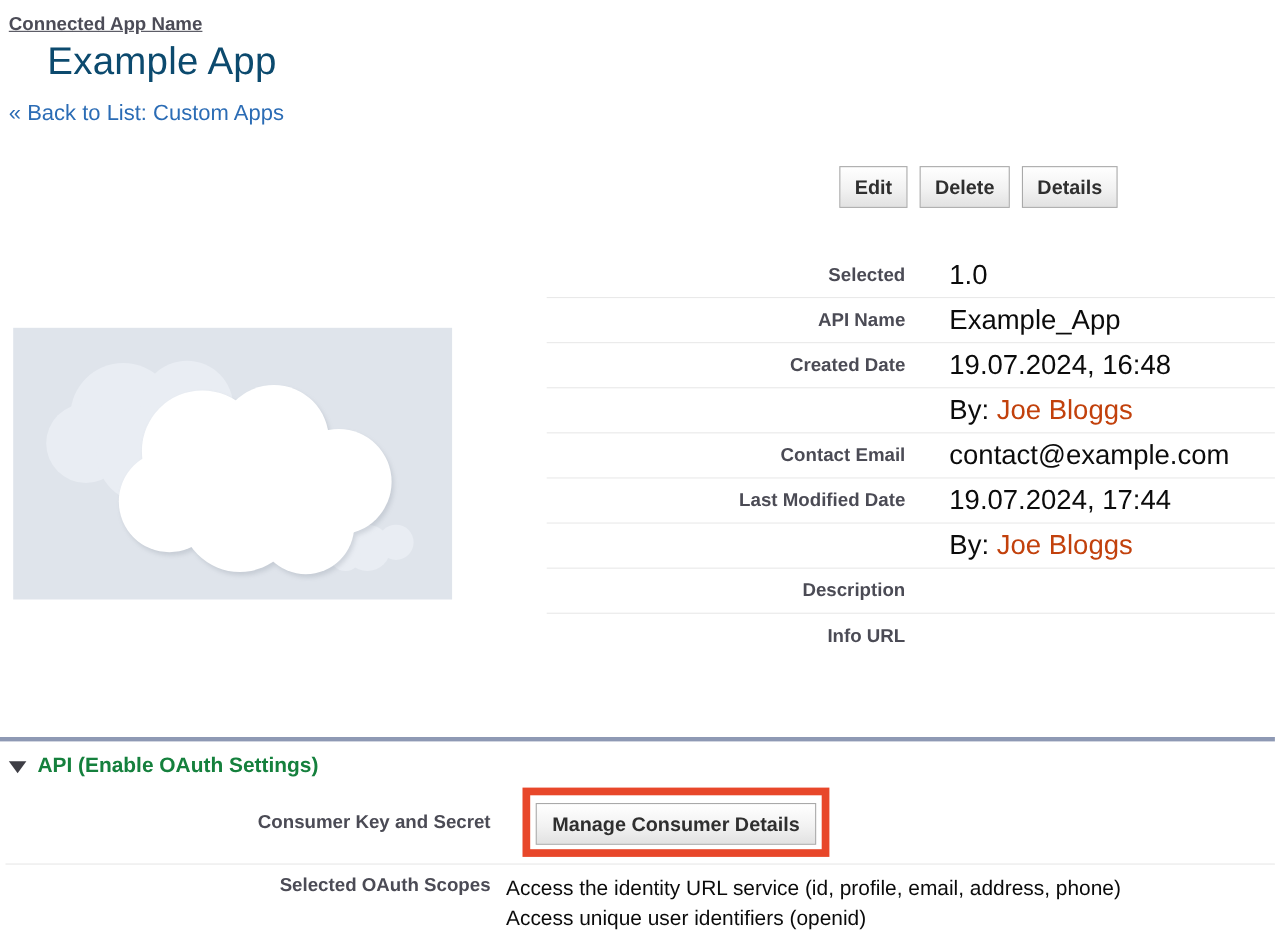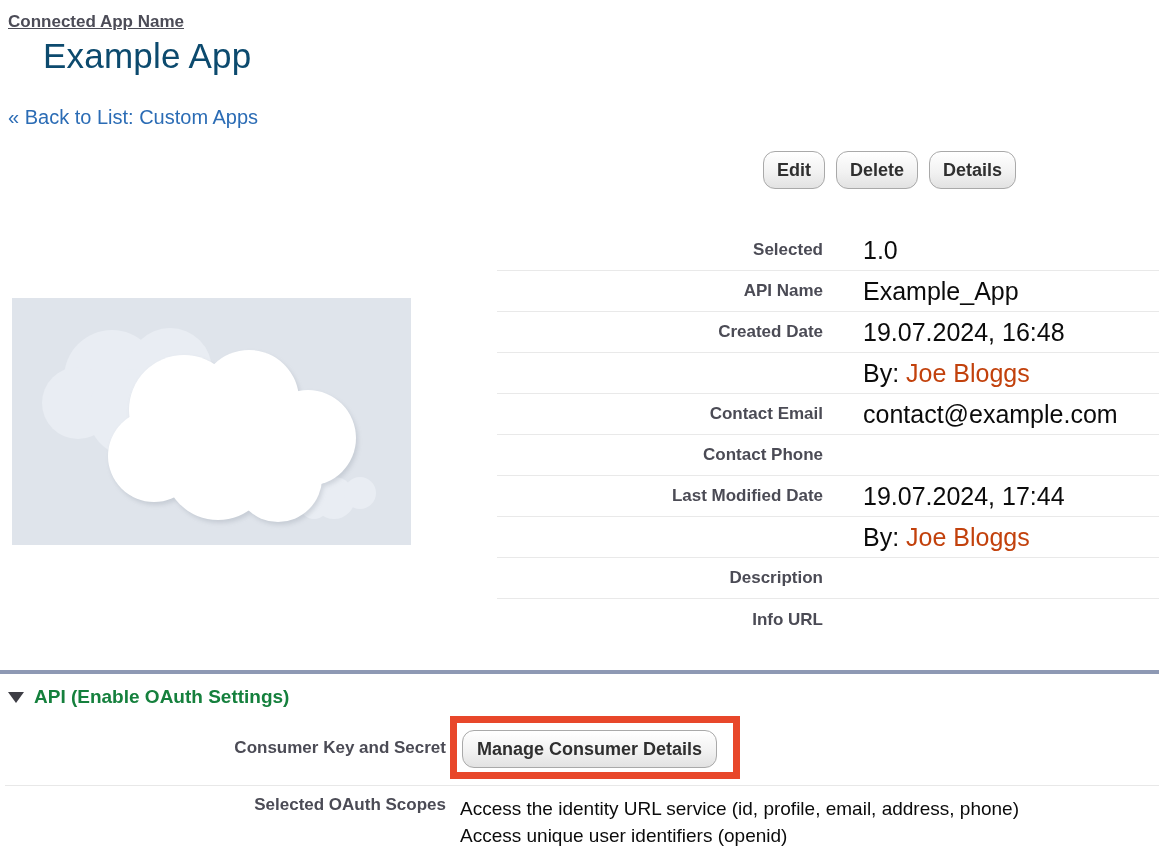--- a/index.html
+++ b/index.html
@@ -3,28 +3,28 @@
 <meta charset="utf-8">
 <style>
   * { margin:0; padding:0; box-sizing:border-box; }
   html,body { width:1159px; height:848px; background:#ffffff; overflow:hidden;
               font-family:"Liberation Sans", sans-serif; }
   .abs { position:absolute; }
 
   
   .entity-label { left:8px; top:12px; font-size:17px; font-weight:bold; color:#4c4c57;text-decoration:underline; }
   .page-title   { left:7px; top:36px; font-size:35px; font-weight:400; color:#0c4a6e; letter-spacing:0.2px;margin-left:36px; }
-  .back-link    { left:8px; top:106px; font-size:20px; color:#2b6cb5; text-decoration:none; cursor:pointer; }
+  .back-link    { left:8px; top:92px; font-size:20px; color:#2b6cb5; text-decoration:none; cursor:pointer; }
 
   
   .toolbar { left:763px; top:151px; display:flex; gap:11px; }
   .btn {
     height:38px; padding:0 13px; display:flex; align-items:center; justify-content:center;
     background:linear-gradient(to bottom, #ffffff 0%, #f2f2f2 55%, #e2e2e2 100%);
-    border:1px solid #a9a9a9; border-radius:12px;
+    border:1px solid #a9a9a9; border-radius:0;
     font-family:"Liberation Sans", sans-serif;
     font-size:18px; font-weight:bold; color:#2f2f2f; cursor:pointer;
   }
 
   
   .logo-box { left:12px; top:298px; width:399px; height:247px; background:#dfe4eb; }
 
   
   .detail-table { left:497px; top:230px; width:662px; }
   .drow { height:41px; display:flex; align-items:center; border-bottom:1px solid #e9e9e9; }
@@ -35,24 +35,24 @@
 
   
   .section-divider { left:0; top:670px; width:1159px; height:4px; background:#8e99b4; }
   .section-header { left:8px; top:686px; display:flex; align-items:center; gap:10px; cursor:pointer; }
   .twisty { width:0; height:0; border-left:8px solid transparent; border-right:8px solid transparent;
             border-top:11px solid #3e3e45; }
   .section-title { font-size:19px; font-weight:bold; color:#15803d; }
 
   
   .oauth-table { left:5px; top:710px; width:1154px; }
-  .orow1 { height:76px; display:flex; align-items:center; border-bottom:1px solid #e8e8e8; }
+  .orow1 { height:76px; display:flex; align-items:center; border-bottom:1px solid #e8e8e8;gap:25px; }
   .orow2 { display:flex; align-items:flex-start; padding-top:9px; }
   .olabel { width:441px; text-align:right; font-size:17px; font-weight:bold; color:#4b4b55; flex:none; }
-  .annotation-box { margin-left:4px; border:7px solid #e8472a; padding:7px 16px 4px 5px; display:inline-block; }
+  .annotation-box { margin-left:4px; border:7px solid #e8472a; padding:7px 5px 4px 5px; display:inline-block; }
   .btn-wide { height:38px; padding:0 14px; }
   .scopes { padding-left:14px; font-size:19px; line-height:27px; color:#0b0b0b; }
 </style>
 </head>
 <body>
 
 <div class="abs entity-label">Connected App Name</div>
 <div class="abs page-title">Example App</div>
 <a class="abs back-link">« Back to List: Custom Apps</a>
 
@@ -99,24 +99,20 @@
   </div>
   <div class="drow">
     <div class="dlabel"></div>
     <div class="dvalue"><span>By: </span><a>Joe Bloggs</a></div>
   </div>
   <div class="drow">
     <div class="dlabel">Contact Email</div>
     <div class="dvalue">contact@example.com</div>
   </div>
   <div class="drow">
-    <div class="dlabel">Contact Phone</div>
-    <div class="dvalue"></div>
-  </div>
-  <div class="drow">
     <div class="dlabel">Last Modified Date</div>
     <div class="dvalue">19.07.2024, 17:44</div>
   </div>
   <div class="drow">
     <div class="dlabel"></div>
     <div class="dvalue"><span>By: </span><a>Joe Bloggs</a></div>
   </div>
   <div class="drow">
     <div class="dlabel">Description</div>
     <div class="dvalue"></div>

